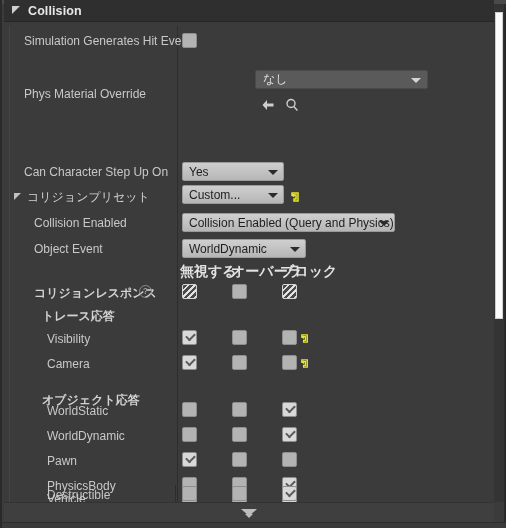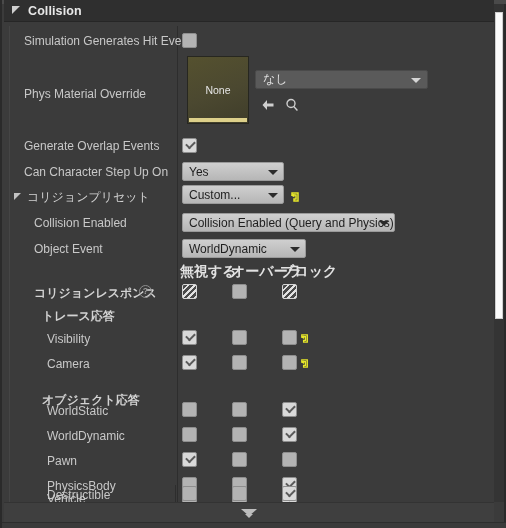--- a/index.html
+++ b/index.html
@@ -235,46 +235,37 @@
     <div class="left-edge"></div>
     <div class="splitter"></div>
 
     <div class="row" style="top:4px; height:22px;">
       <span class="rlabel clip" style="left:20px; top:4px;">Simulation Generates Hit Event</span>
       <span class="cb" style="left:178px; top:3px;"></span>
     </div>
 
     <div class="row" style="top:28px; height:80px;">
       <span class="rlabel" style="left:20px; top:33px;">Phys Material Override</span>
-      <div class="thumb" style="left:183px; top:2px; width:62px; height:68px;">
-        <span class="thumb-inner"></span>
-        <span class="thumb-label">None</span>
-        <span class="thumb-strip"></span>
-      </div>
       <div class="combo-dark" style="left:251px; top:16px; width:173px;">
         <span>なし</span>
         <span class="arrow"></span>
       </div>
       <span class="icon-btn" style="left:256px; top:43px;">
         <svg width="14" height="12" viewBox="0 0 14 12" aria-hidden="true">
           <path d="M6,1 L1.5,6 L6,11 L6,7.5 L12.5,7.5 L12.5,4.5 L6,4.5 Z" fill="#cfcfcf"></path>
         </svg>
       </span>
       <span class="icon-btn" style="left:280px; top:43px;">
         <svg width="14" height="14" viewBox="0 0 14 14" aria-hidden="true">
           <circle cx="6" cy="5.5" r="4" fill="none" stroke="#cfcfcf" stroke-width="1.4"></circle>
           <line x1="8.8" y1="8.6" x2="12.4" y2="12.4" stroke="#cfcfcf" stroke-width="1.4"></line>
         </svg>
       </span>
     </div>
 
-    <div class="row" style="top:108px; height:25px;">
-      <span class="rlabel" style="left:20px; top:5px;">Generate Overlap Events</span>
-      <span class="cb checked" style="left:178px; top:4px;"></span>
-    </div>
 
     <div class="row" style="top:133px; height:25px;">
       <span class="rlabel" style="left:20px; top:6px;">Can Character Step Up On</span>
       <div class="combo" style="left:178px; top:3px; width:102px;">
         <span>Yes</span>
         <span class="arrow"></span>
       </div>
     </div>
 
     <div class="row" style="top:158px; height:25px;">

